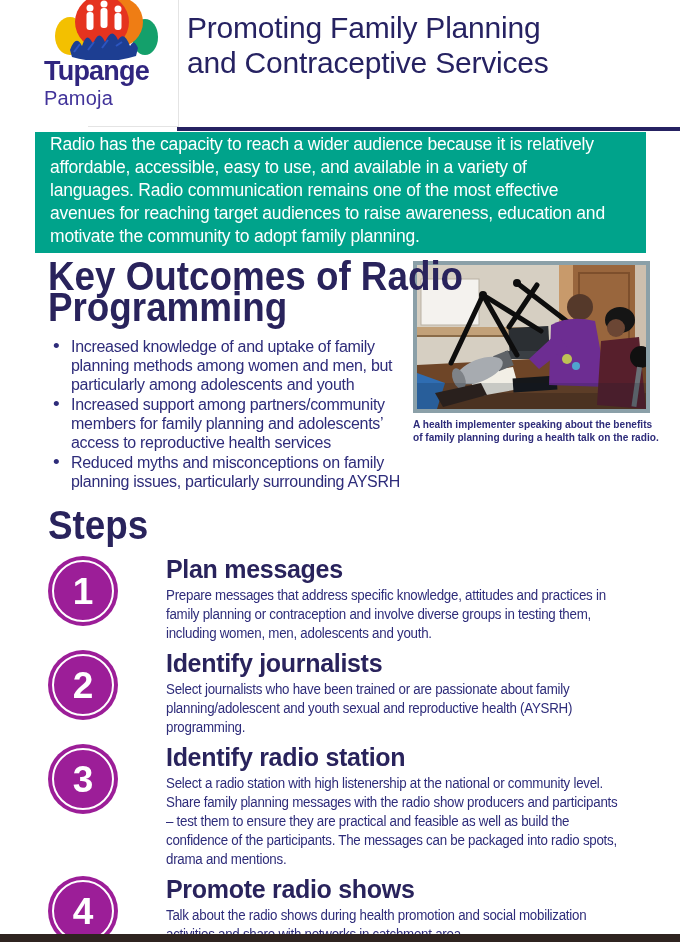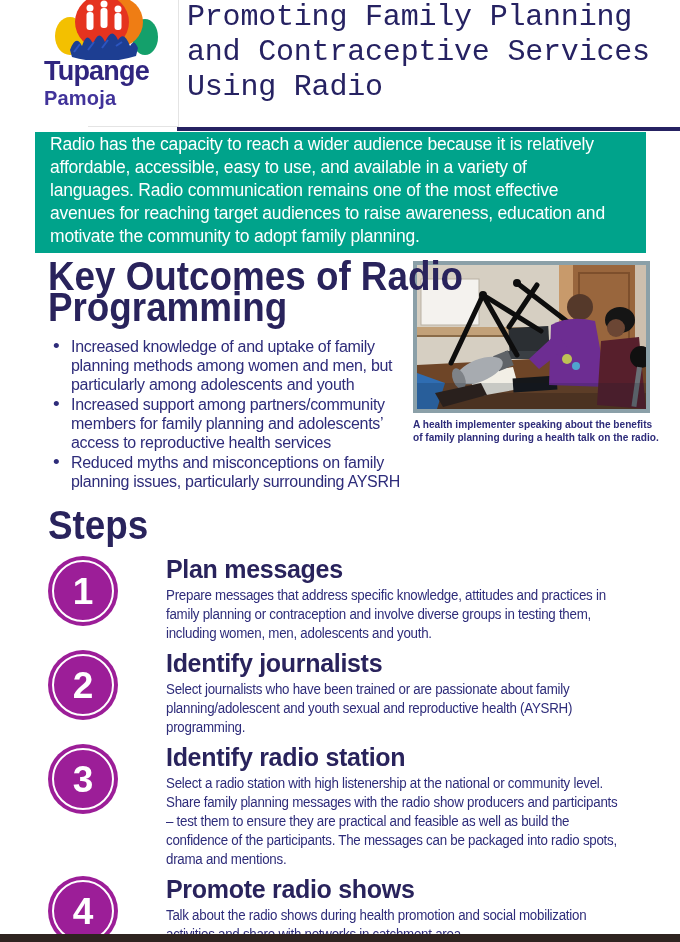--- a/index.html
+++ b/index.html
@@ -6,22 +6,22 @@
   body{width:680px;height:942px;position:relative;overflow:hidden;
        font-family:"Liberation Sans",sans-serif;-webkit-font-smoothing:antialiased;}
   .page{position:absolute;inset:0;background:#ffffff;}
 
   
   .logo-frame{position:absolute;left:88px;top:-2px;width:90px;height:128px;
               border-right:1px solid #e4e4e4;border-bottom:1px solid #e4e4e4;}
   .logo-art{position:absolute;left:52px;top:0;width:110px;height:60px;}
   .logo-words{position:absolute;left:44px;top:56px;width:126px;text-align:left;color:#30257f;}
   .logo-line1{font-size:27px;font-weight:700;letter-spacing:-0.8px;line-height:30px;}
-  .logo-line2{font-size:20px;font-weight:700;letter-spacing:0.2px;line-height:24px;color:#41339a;}
-  .title{position:absolute;left:187px;top:0;color:#262262;font-family:Liberation Mono, monospace;}
+  .logo-line2{font-size:20px;font-weight:400;letter-spacing:0.2px;line-height:24px;color:#41339a;}
+  .title{position:absolute;left:187px;top:10px;color:#262262;}
   .title .t-line{font-size:30px;line-height:35px;font-weight:400;letter-spacing:-0.2px;white-space:nowrap;}
   .header-rule{position:absolute;left:177px;top:127px;width:503px;height:4px;background:#262262;}
 
   
   .banner{position:absolute;left:35px;top:132px;width:611px;height:121px;background:#00a38b;
           box-sizing:border-box;padding:1px 20px 0 15px;overflow:hidden;}
   .banner p{margin:0;color:#ffffff;font-size:17.5px;line-height:23px;letter-spacing:-0.2px;max-width:565px;}
 
   
   .outcomes{position:absolute;left:48px;top:261px;width:602px;}
@@ -75,21 +75,20 @@
   </svg>
 
   <div class="logo-words">
     <div class="logo-line1">Tupange</div>
     <div class="logo-line2">Pamoja</div>
   </div>
 
   <div class="title">
     <div class="t-line">Promoting Family Planning</div>
     <div class="t-line">and Contraceptive Services</div>
-    <div class="t-line">Using Radio</div>
   </div>
 
   <div class="header-rule"></div>
 
   <div class="banner">
     <p>Radio has the capacity to reach a wider audience because it is relatively affordable, accessible, easy to use, and available in a variety of languages. Radio communication remains one of the most effective avenues for reaching target audiences to raise awareness, education and motivate the community to adopt family planning.</p>
   </div>
 
   <section class="outcomes">
 

